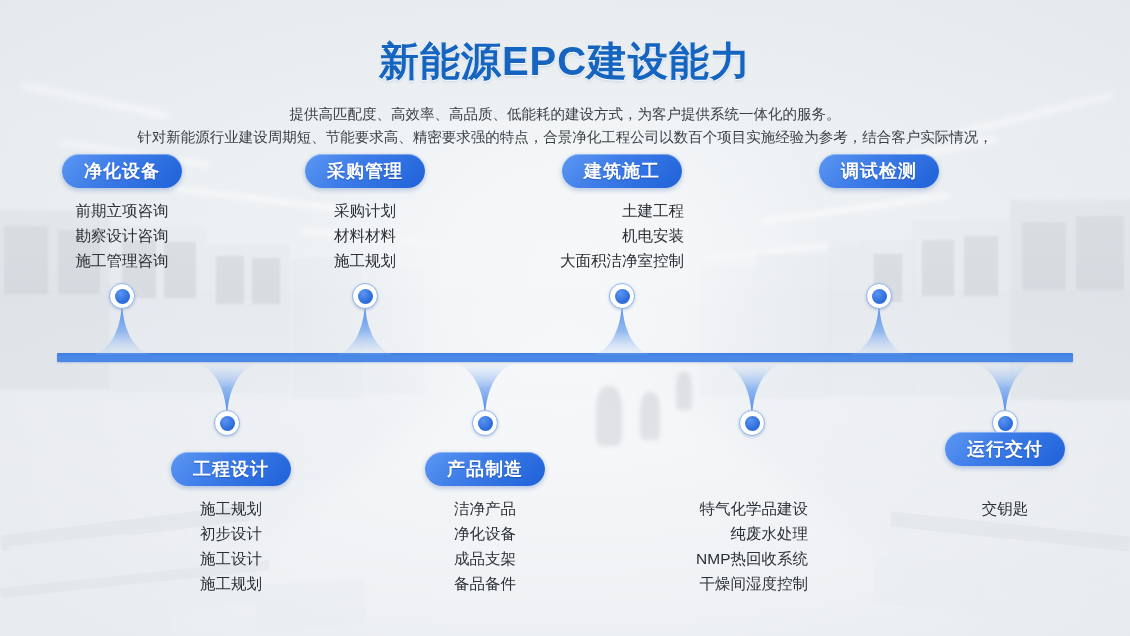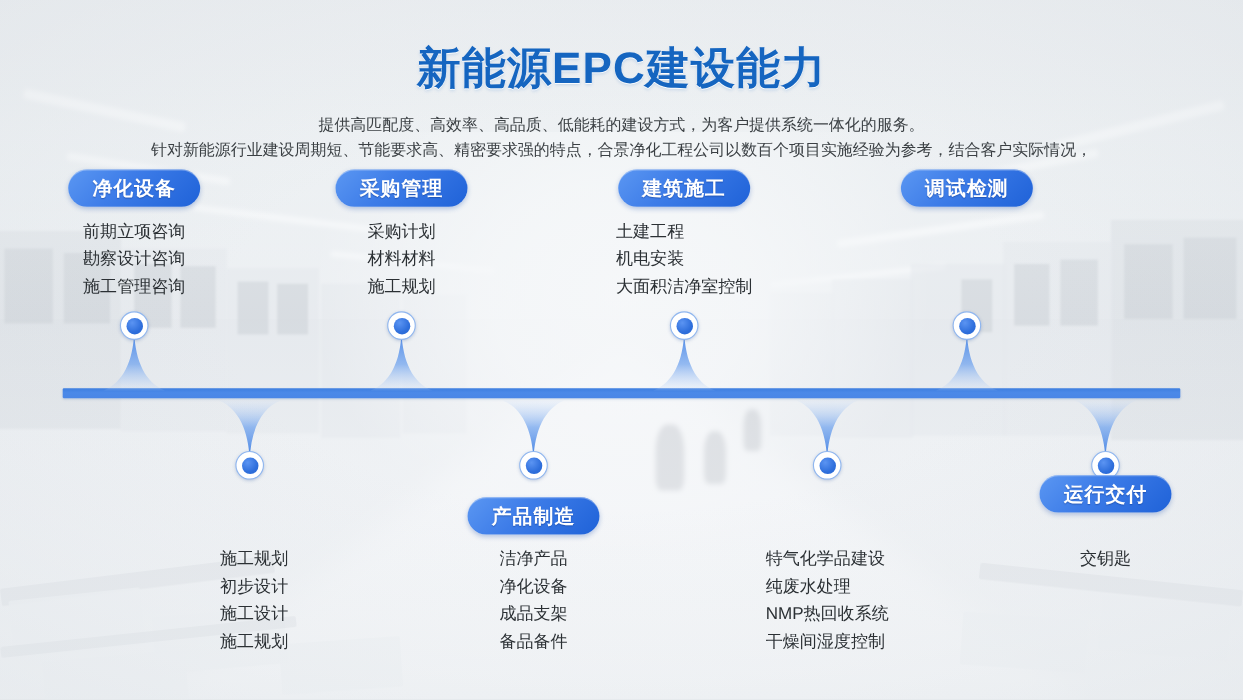--- a/index.html
+++ b/index.html
@@ -118,21 +118,21 @@
     position:absolute; height:34px; padding:0 22px;
     display:flex; align-items:center; justify-content:center;
     border-radius:17px;
     background:linear-gradient(135deg,#5b97f2 0%, #3d7ce8 42%, #1f62d8 100%);
     box-shadow:0 2px 5px rgba(30,80,175,.30), inset 0 1px 0 rgba(255,255,255,.35);
     color:#fff; font-size:18px; font-weight:bold; letter-spacing:1px;
     white-space:nowrap;
     text-shadow:0 1px 1px rgba(14,50,130,.45);
   }
   .items {
-    position:absolute; text-align:left;
+    position:absolute; text-align:right;
     font-size:15.5px; line-height:25px; color:#2b3034; white-space:nowrap;
   }
   .items .it { display:block; }
 </style>
 </head>
 <body>
 
 <div id="stage">
 
   <div class="bg">
@@ -285,20 +285,21 @@
 
   <div class="pill" style="left:622px;top:154px;transform:translateX(-50%);">建筑施工</div>
   <div class="items" style="left:622px;top:198px;transform:translateX(-50%);">
     <span class="it">土建工程</span>
     <span class="it">机电安装</span>
     <span class="it">大面积洁净室控制</span>
   </div>
 
   <div class="pill" style="left:879px;top:154px;transform:translateX(-50%);">调试检测</div>
 
+  <div class="pill" style="left:231px;top:452px;transform:translateX(-50%);">工程设计</div>
   <div class="items" style="left:231px;top:496px;transform:translateX(-50%);">
     <span class="it">施工规划</span>
     <span class="it">初步设计</span>
     <span class="it">施工设计</span>
     <span class="it">施工规划</span>
   </div>
 
   <div class="pill" style="left:485px;top:452px;transform:translateX(-50%);">产品制造</div>
   <div class="items" style="left:485px;top:496px;transform:translateX(-50%);">
     <span class="it">洁净产品</span>

